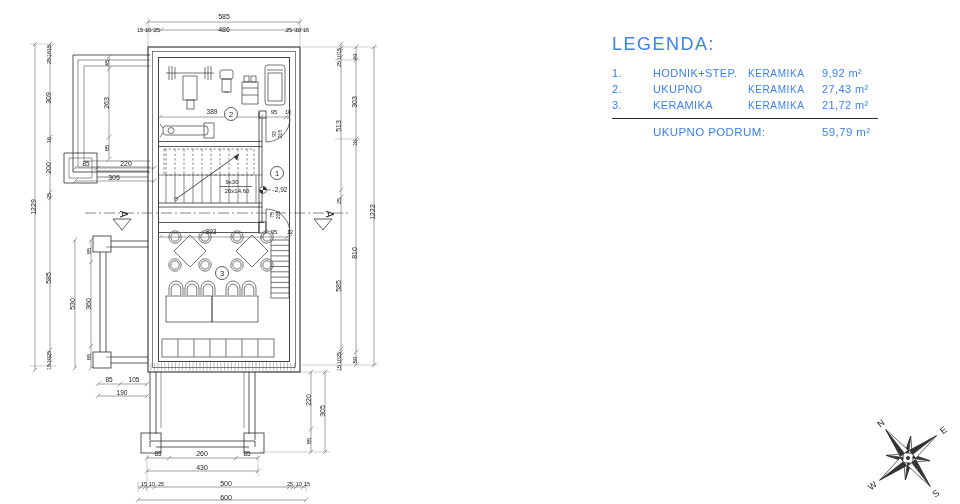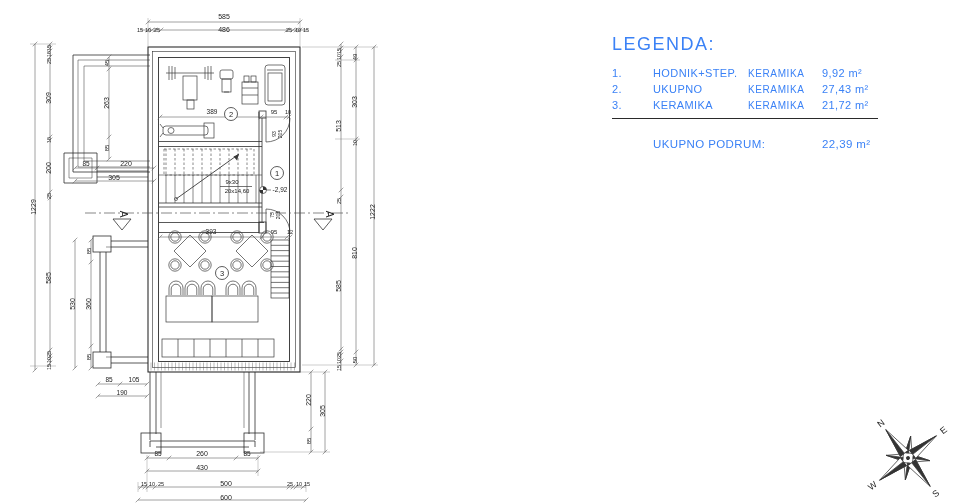--- a/index.html
+++ b/index.html
@@ -9,21 +9,21 @@
   .plan-svg{position:absolute;left:0;top:0;}
   .legend{position:absolute;left:612px;top:34px;width:266px;color:#3b82f6;}
   .legend-title{font-size:18px;letter-spacing:1.5px;font-weight:400;margin-bottom:12px;}
   .lrow{display:flex;align-items:baseline;font-size:11px;margin-top:4px;letter-spacing:.4px;}
   .lnum{width:18px;}
   .lname{flex:1;padding-left:23px;}
   .lmat{width:74px;font-size:10px;letter-spacing:.6px;}
   .larea{width:56px;text-align:left;}
   .ldivider{border-top:1.5px solid #2a2a2a;margin-top:7px;}
   .ltotal{display:flex;align-items:baseline;font-size:11.5px;margin-top:7px;letter-spacing:.4px;}
-  .ltotal .lname{margin-left:18px;margin-top:12px;}
+  .ltotal .lname{margin-left:18px;}
   .compass{position:absolute;left:850px;top:408px;}
 </style>
 </head>
 <body>
 
 <div class="page">
 
   <svg class="plan-svg" width="400" height="504" viewBox="0 0 400 504">
 
     <g stroke="#9a9a9a" stroke-width="0.5" fill="none">
@@ -298,21 +298,21 @@
         <div class="lrow">
           <div class="lnum">3.</div>
           <div class="lname">KERAMIKA</div>
           <div class="lmat">KERAMIKA</div>
           <div class="larea">21,72 m²</div>
         </div>
       </div>
     <div class="ldivider"></div>
     <div class="ltotal">
       <div class="lname">UKUPNO PODRUM:</div>
-      <div class="larea">22,39 m²</div>
+      <div class="larea">59,79 m²</div>
     </div>
   </div>
 
   <svg class="compass" width="115" height="96" viewBox="0 0 115 96">
     <g transform="translate(58,50) rotate(-38)" stroke="#333" stroke-width="0.7">
       <g transform="rotate(45)">
         <path d="M0,-22 L3.5,-5 L-3.5,-5 Z" fill="#fff"></path>
           <path d="M0,-22 L0,-5 L-3.5,-5 Z" fill="#333"></path>
         <path d="M22,0 L5,3.5 L5,-3.5 Z" fill="#fff"></path>
           <path d="M22,0 L5,0 L5,-3.5 Z" fill="#333"></path>

